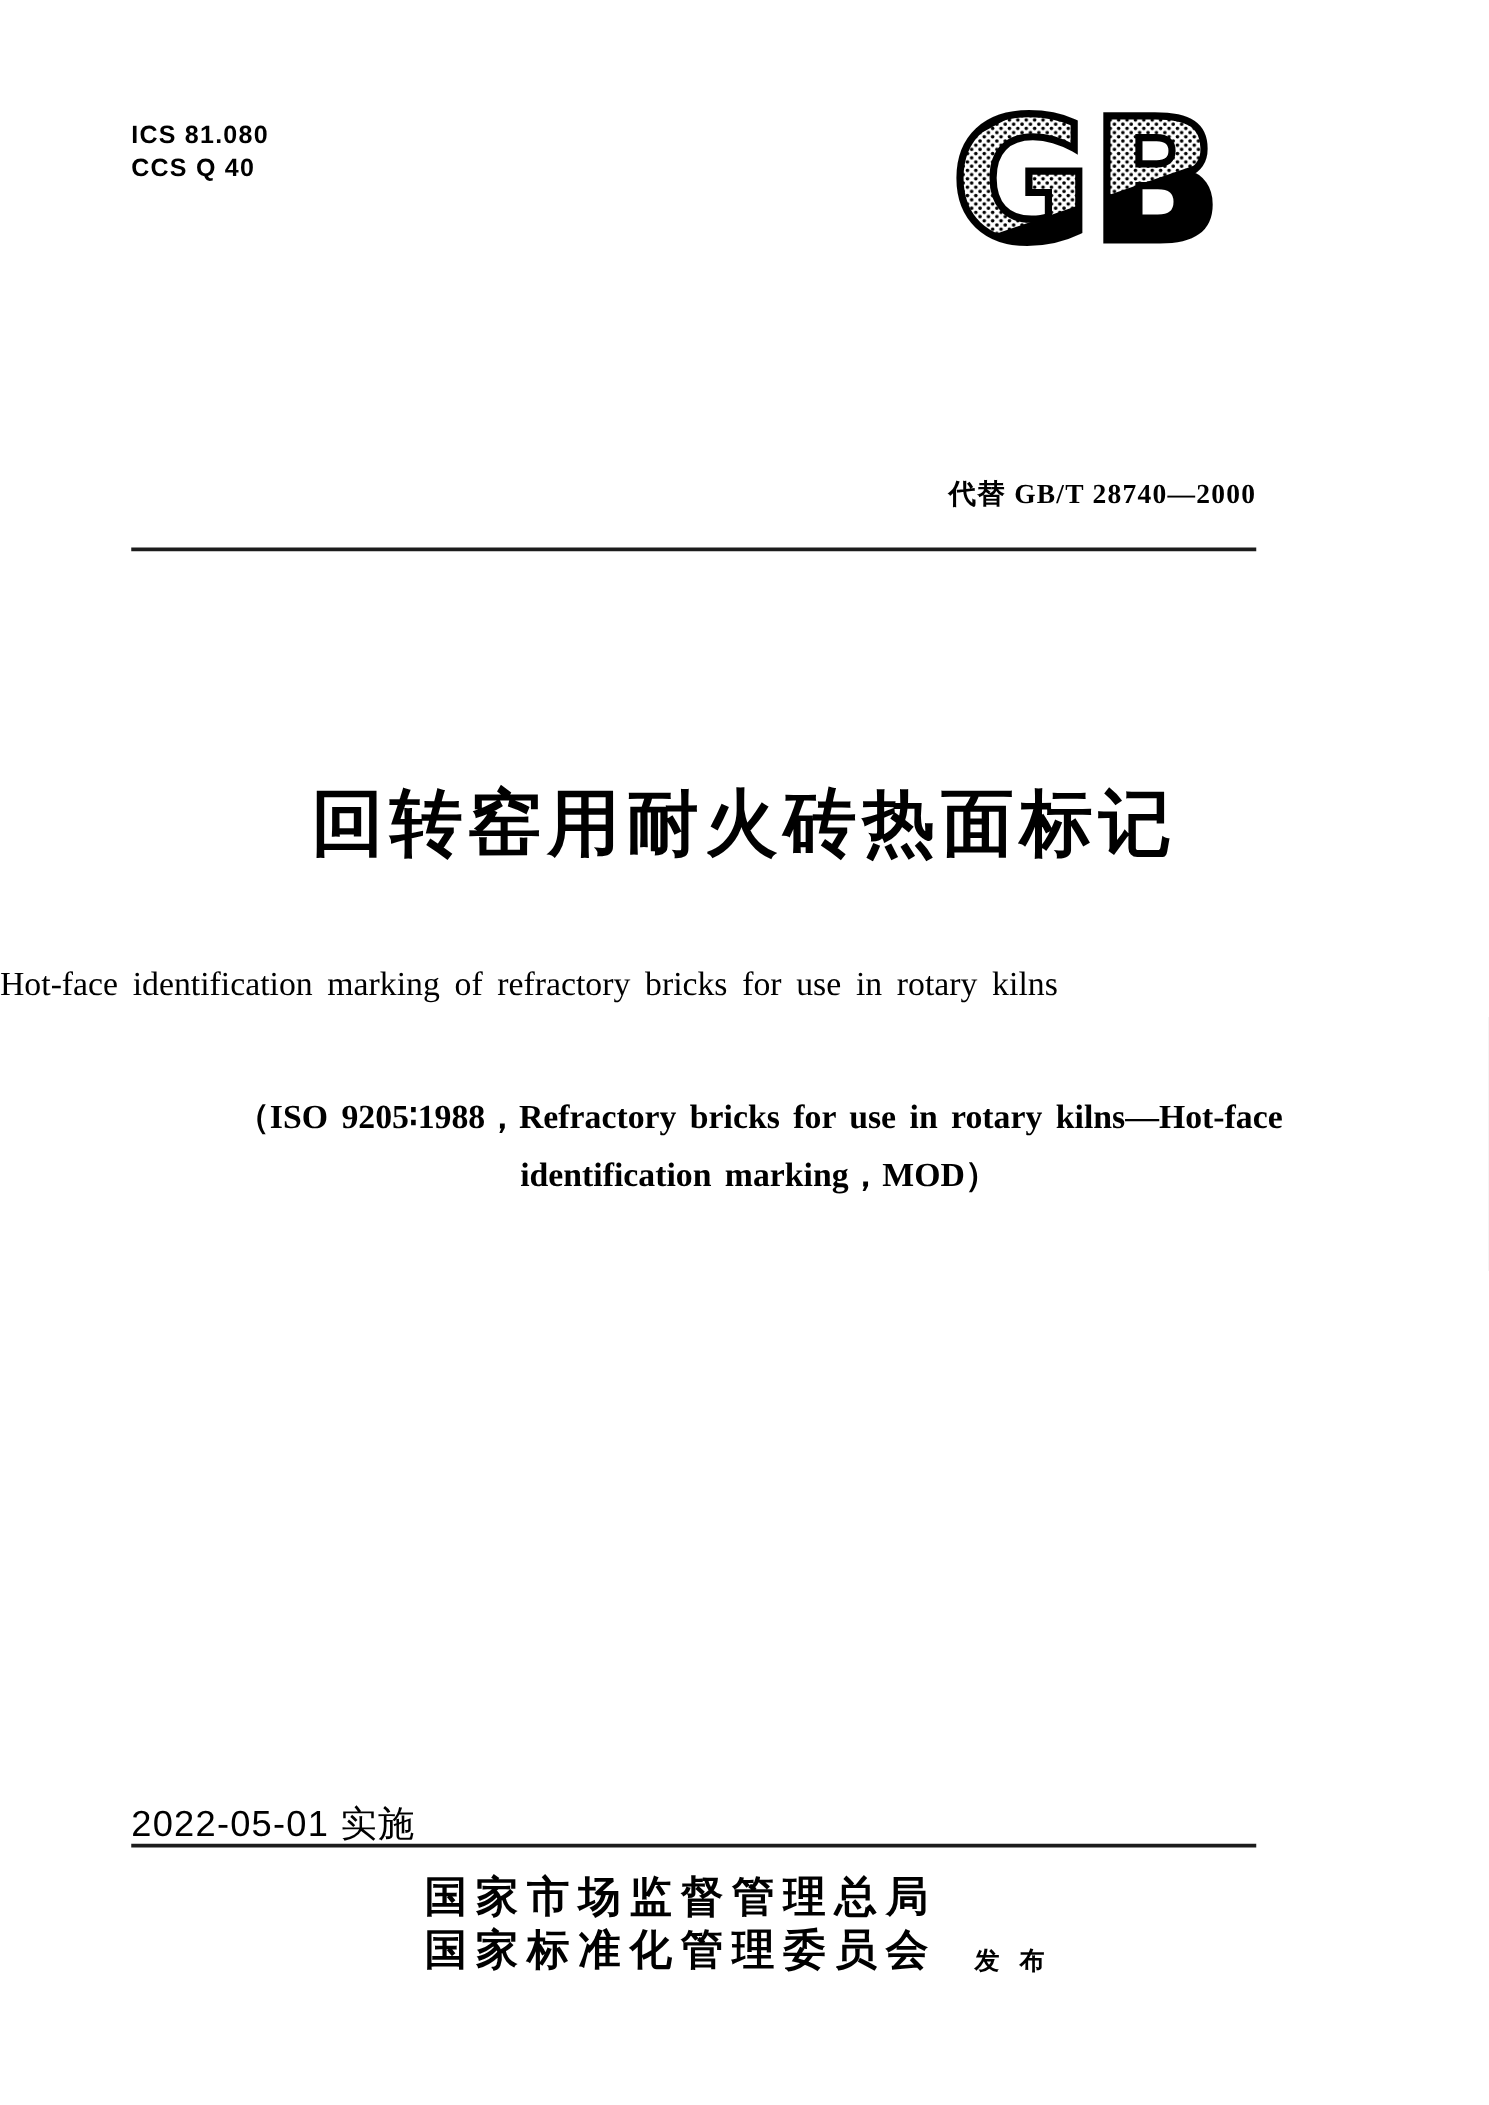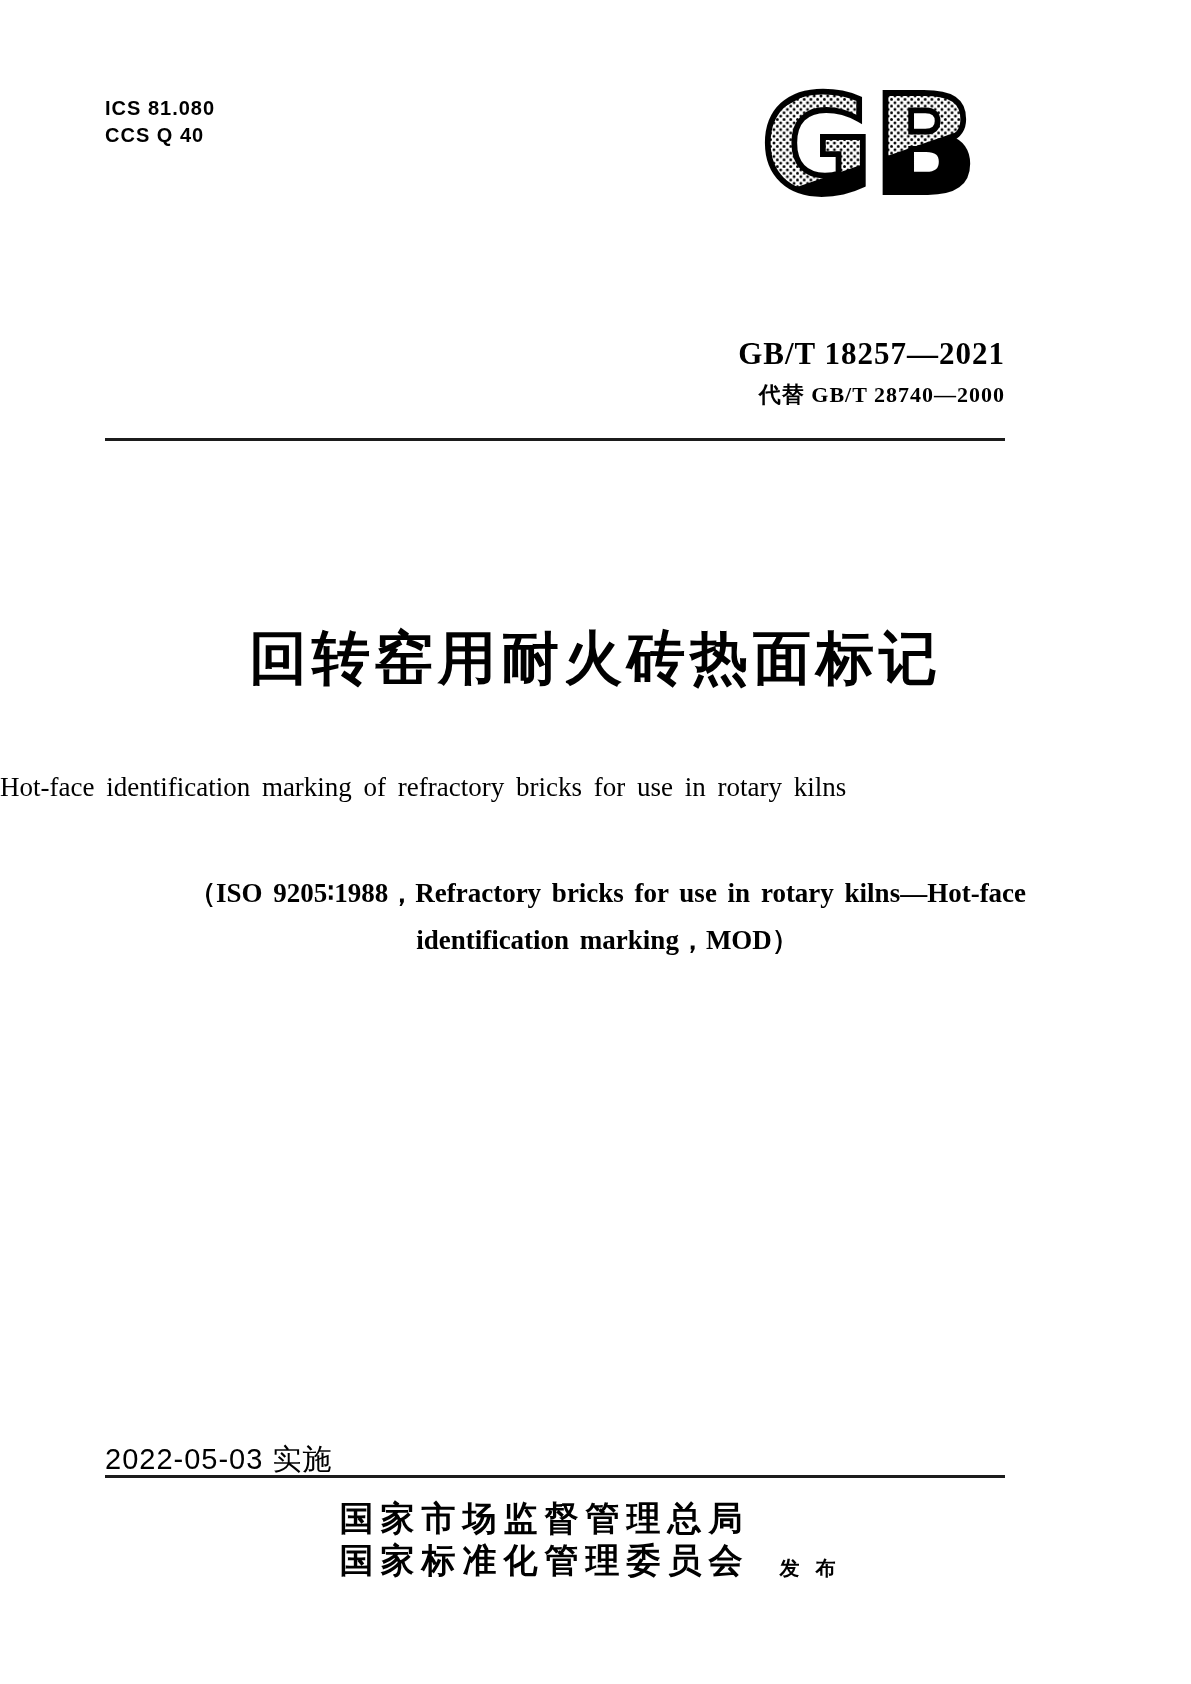--- a/index.html
+++ b/index.html
@@ -103,37 +103,36 @@
       </clipPath>
     </defs>
     <text x="150" y="116" text-anchor="middle" font-family="'DejaVu Sans',sans-serif" font-size="142" font-weight="bold" fill="url(#halftone)" stroke="#000000" stroke-width="6">GB</text>
     <g clip-path="url(#gbClip)">
       <polygon points="-10,140 310,30 310,140" fill="#000000"></polygon>
       <polygon points="-10,-10 130,-10 20,50 -10,50" fill="#000000"></polygon>
     </g>
   </svg>
 
 
-  <div class="std-number">GB/T 18257—2021</div>
 
   <div class="replaces-note">代替 GB/T 28740—2000</div>
 
   <div class="rule rule-top"></div>
 
   <div class="title-zh">回转窑用耐火砖热面标记</div>
 
   <div class="title-en">Hot-face identification marking of refractory bricks for use in rotary kilns</div>
 
   <div class="iso-ref">
     <div>（ISO 9205∶1988，Refractory bricks for use in rotary kilns—Hot-face</div>
     <div>identification marking，MOD）</div>
   </div>
 
   <div class="date-row">
-    <span>2022-05-03 实施</span>
+    <span>2022-05-01 实施</span>
   </div>
 
   <div class="rule rule-bottom"></div>
 
   <div class="issuer-row">
     <div class="issuer-lines">
       <div>国家市场监督管理总局</div>
       <div>国家标准化管理委员会</div>
     </div>
     <div class="publish-label">发布</div>

